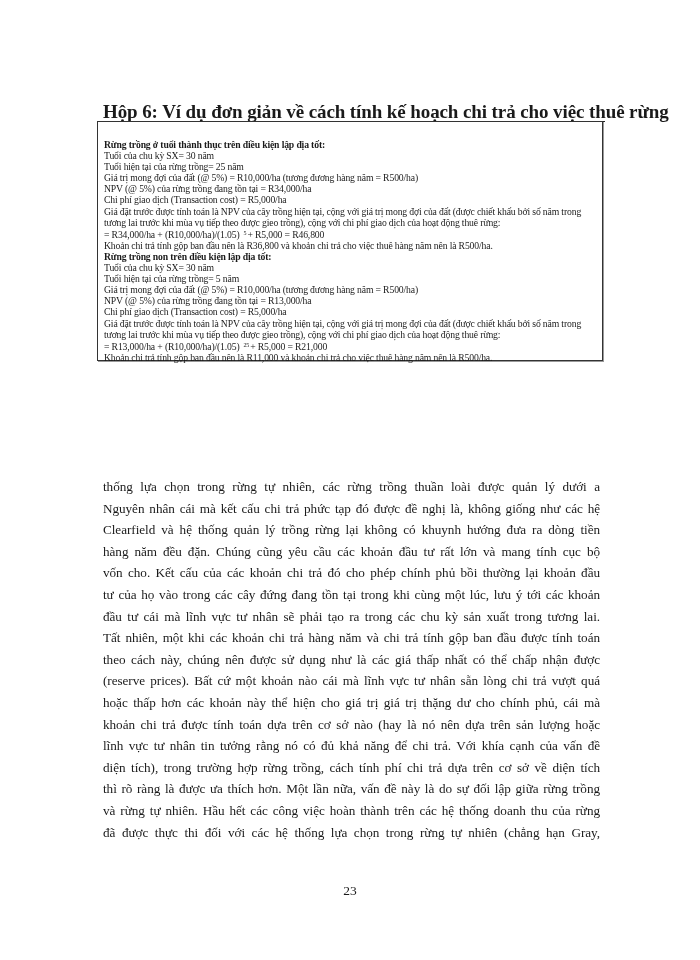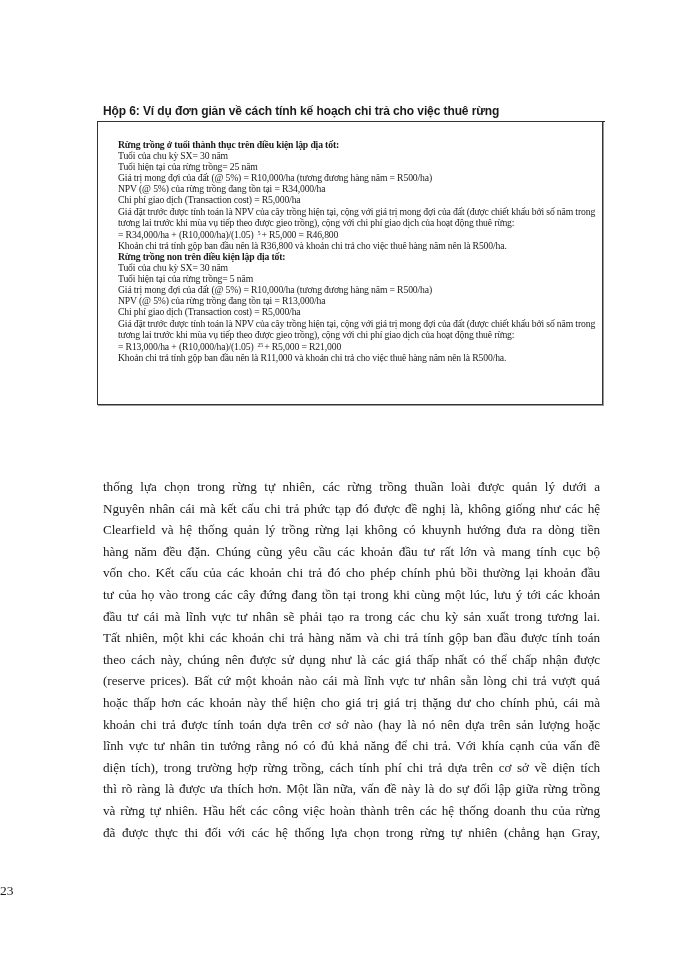--- a/index.html
+++ b/index.html
@@ -1,42 +1,42 @@
 <!DOCTYPE html>
 <html><head>
   <meta charset="utf-8">
   <style>
     html, body { margin: 0; padding: 0; background: #ffffff; }
     body { width: 700px; height: 960px; position: relative; overflow: hidden; color: #1a1a1a; }
     .page { position: absolute; left: 0; top: 0; width: 700px; height: 960px; background: #fff; }
     .box-title {
       position: absolute; left: 103px; top: 103px; width: 502px;
-      font-family: Liberation Sans, sans-serif; font-weight: bold; font-size: 12px;
+      font-family: Liberation Serif, serif; font-weight: bold; font-size: 19px;
       line-height: 17px; white-space: nowrap; letter-spacing: -0.1px;
       border-bottom: 1px solid #222; padding-bottom: 1px;
     }
     .box {
-      position: absolute; left: 97px; top: 121px; width: 506px; height: 284px;
+      position: absolute; left: 97px; top: 121px; width: 506px; height: 240px;
       border: 1px solid #333; box-shadow: 1px 1px 0 #999; box-sizing: border-box;
-      padding: 17px 0 0 20px;
+      padding: 17px 0 0 6px;
       font-family: "Liberation Serif", serif; font-size: 9.7px; line-height: 11.1px;
       letter-spacing: -0.15px;
     }
     .box .line { white-space: nowrap; }
     .box .wrap { white-space: normal; width: 490px; }
     .box .head { font-weight: bold; }
     .box sup { font-size: 6px; vertical-align: 3px; margin: 0 1px 0 4px; }
     .body-text {
       position: absolute; left: 103px; top: 476px; width: 497px;
       font-family: "Liberation Serif", serif; font-size: 13.2px; line-height: 21.6px;
       text-align: justify; text-align-last: justify; letter-spacing: -0.05px;
     }
     .body-text .ln { display: block; text-align: justify; text-align-last: justify; white-space: nowrap; overflow: hidden; }
     .page-num {
-      position: absolute; left: 0; width: 700px; top: 883px; text-align: left;
+      position: absolute; left: 0; width: 700px; top: 883px; text-align: center;
       font-family: "Liberation Serif", serif; font-size: 13.5px;
     }
   </style>
 </head>
 <body>
 
 <div class="page">
 
   <div class="box-title">Hộp 6: Ví dụ đơn giản về cách tính kế hoạch chi trả cho việc thuê rừng</div>
 

